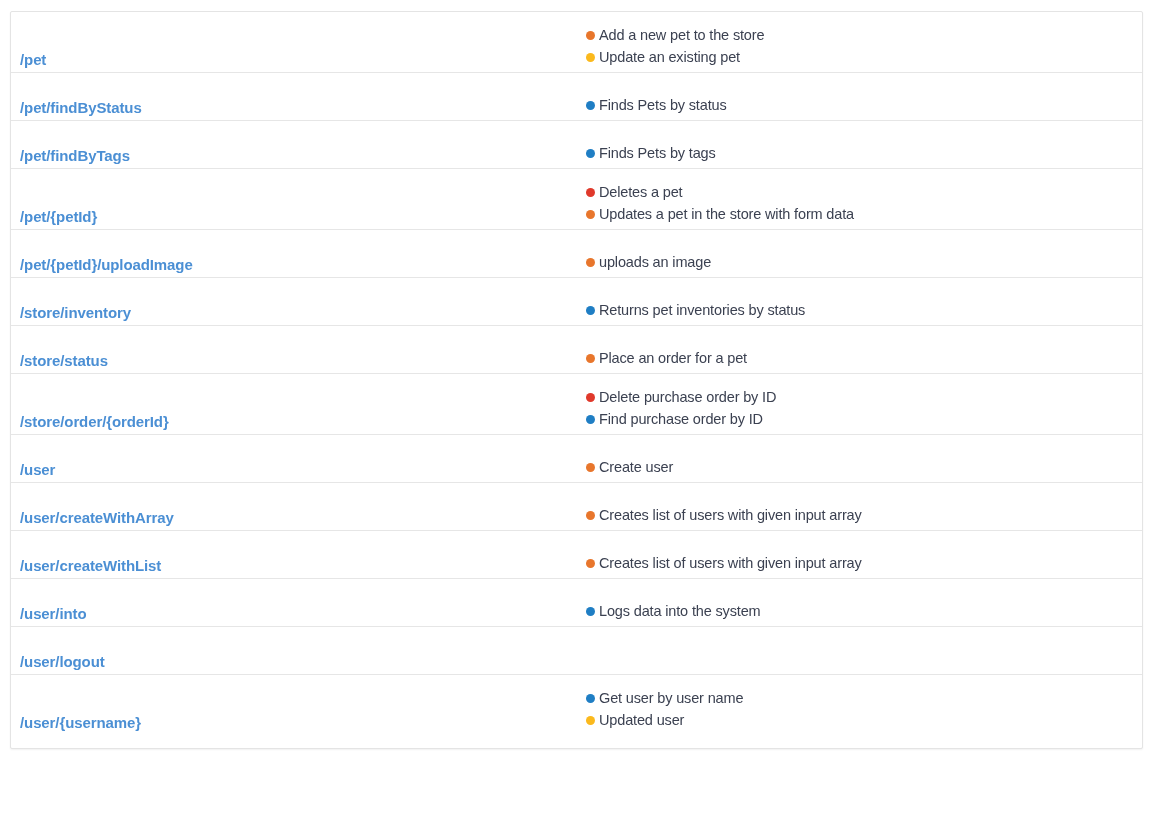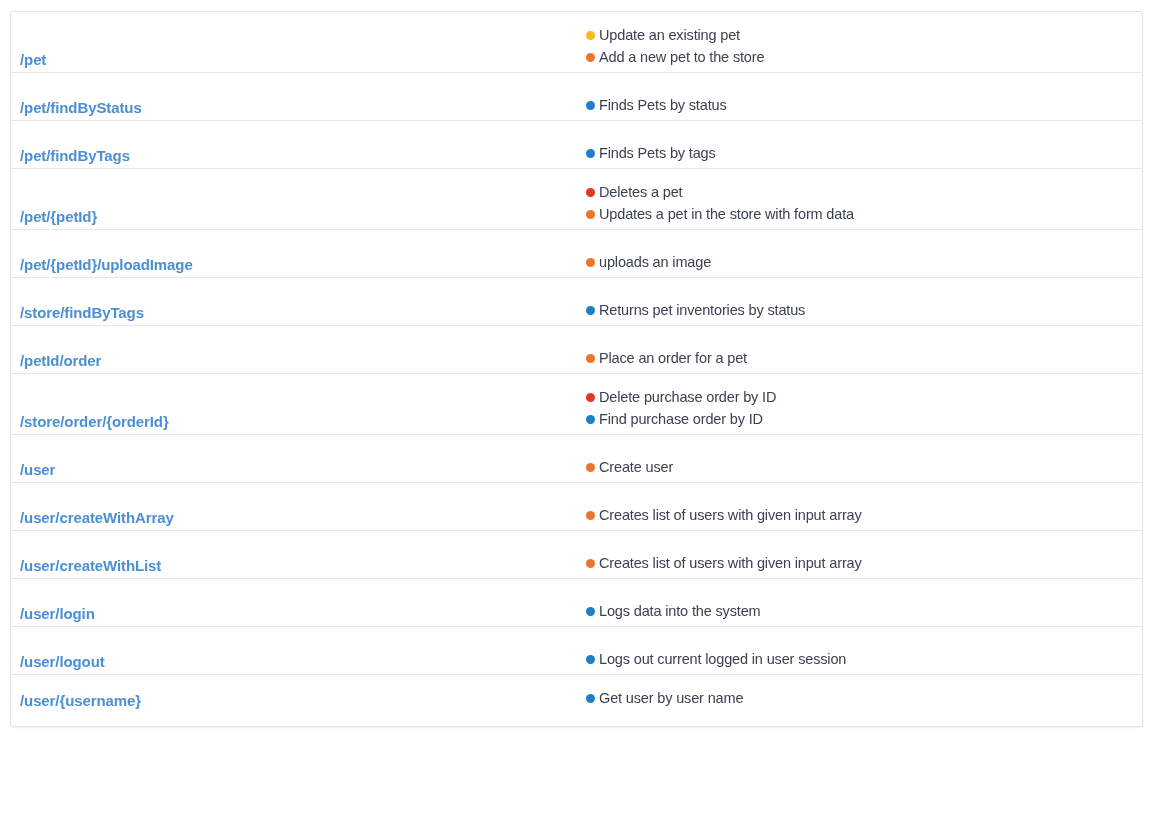--- a/index.html
+++ b/index.html
@@ -91,27 +91,27 @@
   }
 </style>
 </head>
 <body>
 
 <div id="endpoint-table">
     <div class="ep-row">
       <div class="ep-path-cell"><a class="ep-path-link" href="#">/pet</a></div>
       <div class="ep-ops-cell">
         <div class="ep-op">
+          <span class="ep-dot" style="background: rgb(232, 118, 44);"></span>
+          <span class="ep-op-summary">Add a new pet to the store</span>
+        </div>
+        <div class="ep-op">
           <span class="ep-dot" style="background: rgb(251, 185, 29);"></span>
           <span class="ep-op-summary">Update an existing pet</span>
         </div>
-        <div class="ep-op">
-          <span class="ep-dot" style="background: rgb(232, 118, 44);"></span>
-          <span class="ep-op-summary">Add a new pet to the store</span>
-        </div>
       </div>
     </div>
     <div class="ep-row">
       <div class="ep-path-cell"><a class="ep-path-link" href="#">/pet/findByStatus</a></div>
       <div class="ep-ops-cell">
         <div class="ep-op">
           <span class="ep-dot" style="background: rgb(31, 126, 196);"></span>
           <span class="ep-op-summary">Finds Pets by status</span>
         </div>
       </div>
@@ -141,30 +141,30 @@
     <div class="ep-row">
       <div class="ep-path-cell"><a class="ep-path-link" href="#">/pet/{petId}/uploadImage</a></div>
       <div class="ep-ops-cell">
         <div class="ep-op">
           <span class="ep-dot" style="background: rgb(232, 118, 44);"></span>
           <span class="ep-op-summary">uploads an image</span>
         </div>
       </div>
     </div>
     <div class="ep-row">
-      <div class="ep-path-cell"><a class="ep-path-link" href="#">/store/findByTags</a></div>
+      <div class="ep-path-cell"><a class="ep-path-link" href="#">/store/inventory</a></div>
       <div class="ep-ops-cell">
         <div class="ep-op">
           <span class="ep-dot" style="background: rgb(31, 126, 196);"></span>
           <span class="ep-op-summary">Returns pet inventories by status</span>
         </div>
       </div>
     </div>
     <div class="ep-row">
-      <div class="ep-path-cell"><a class="ep-path-link" href="#">/petId/order</a></div>
+      <div class="ep-path-cell"><a class="ep-path-link" href="#">/store/status</a></div>
       <div class="ep-ops-cell">
         <div class="ep-op">
           <span class="ep-dot" style="background: rgb(232, 118, 44);"></span>
           <span class="ep-op-summary">Place an order for a pet</span>
         </div>
       </div>
     </div>
     <div class="ep-row">
       <div class="ep-path-cell"><a class="ep-path-link" href="#">/store/order/{orderId}</a></div>
       <div class="ep-ops-cell">
@@ -199,39 +199,37 @@
     <div class="ep-row">
       <div class="ep-path-cell"><a class="ep-path-link" href="#">/user/createWithList</a></div>
       <div class="ep-ops-cell">
         <div class="ep-op">
           <span class="ep-dot" style="background: rgb(232, 118, 44);"></span>
           <span class="ep-op-summary">Creates list of users with given input array</span>
         </div>
       </div>
     </div>
     <div class="ep-row">
-      <div class="ep-path-cell"><a class="ep-path-link" href="#">/user/login</a></div>
+      <div class="ep-path-cell"><a class="ep-path-link" href="#">/user/into</a></div>
       <div class="ep-ops-cell">
         <div class="ep-op">
           <span class="ep-dot" style="background: rgb(31, 126, 196);"></span>
           <span class="ep-op-summary">Logs data into the system</span>
         </div>
       </div>
     </div>
     <div class="ep-row">
       <div class="ep-path-cell"><a class="ep-path-link" href="#">/user/logout</a></div>
-      <div class="ep-ops-cell">
-        <div class="ep-op">
-          <span class="ep-dot" style="background: rgb(31, 126, 196);"></span>
-          <span class="ep-op-summary">Logs out current logged in user session</span>
-        </div>
-      </div>
     </div>
     <div class="ep-row">
       <div class="ep-path-cell"><a class="ep-path-link" href="#">/user/{username}</a></div>
       <div class="ep-ops-cell">
         <div class="ep-op">
           <span class="ep-dot" style="background: rgb(31, 126, 196);"></span>
           <span class="ep-op-summary">Get user by user name</span>
         </div>
+        <div class="ep-op">
+          <span class="ep-dot" style="background: rgb(251, 185, 29);"></span>
+          <span class="ep-op-summary">Updated user</span>
+        </div>
       </div>
     </div>
   </div>
 
 </body></html>

